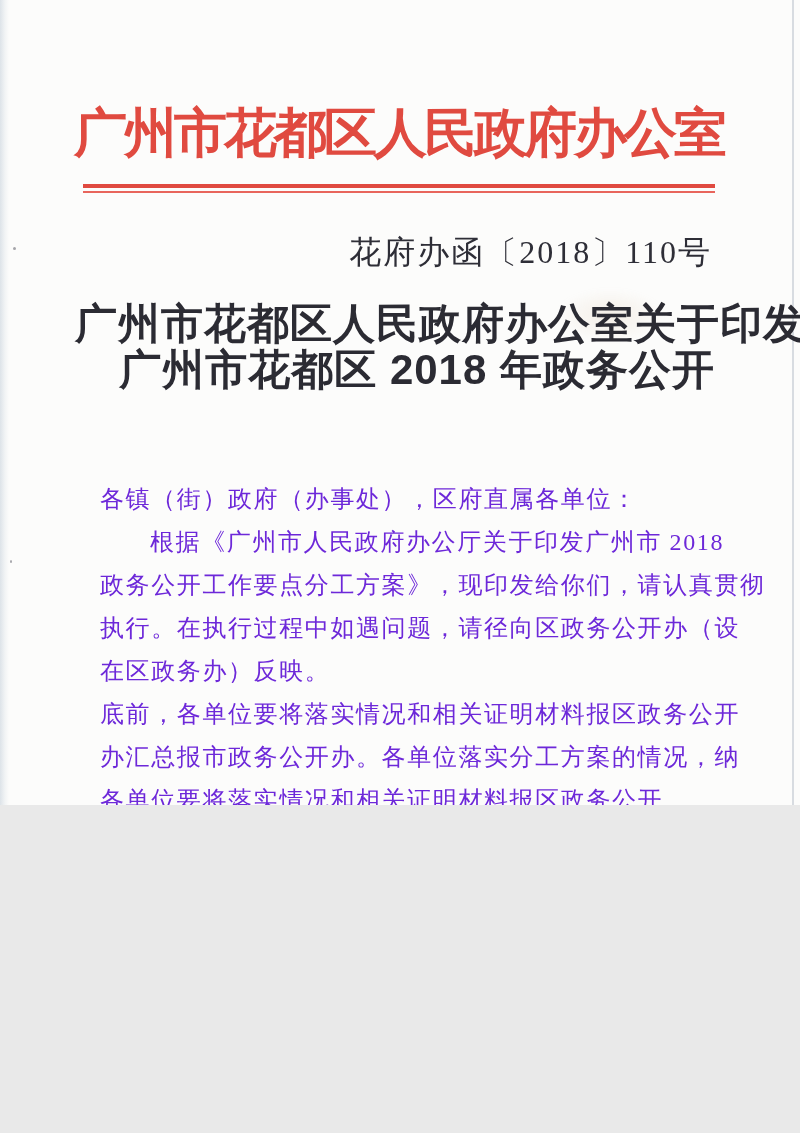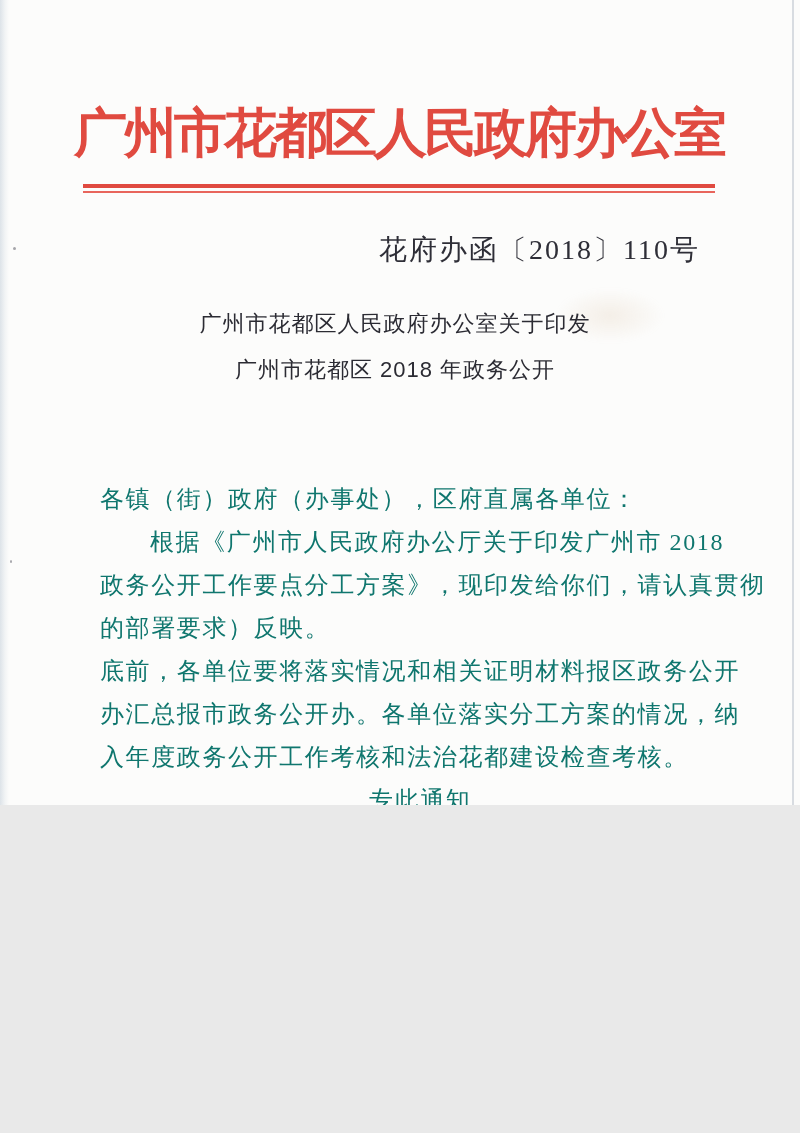--- a/index.html
+++ b/index.html
@@ -52,44 +52,44 @@
     font-size:53px;
     letter-spacing:-3px;
     white-space:nowrap;
   }
   .rule-top{position:absolute;left:83px;top:184px;width:632px;}
   .rule-top .thick{height:4px;background:var(--accent-red);}
   .rule-top .thin{height:2px;margin-top:3px;background:var(--rule-thin-red);}
 
   .doc-number{
     position:absolute;
-    top:231px;right:100px;
+    top:231px;right:88px;
     color:var(--ink);
-    font-size:28px;
+    font-size:32px;
     letter-spacing:2px;
     white-space:nowrap;
   }
 
   .doc-title{
     position:absolute;
     left:75px;width:640px;top:301px;
-    text-align:center;
+    text-align:right;
     color:#2b2b33;
     font-family:"Liberation Sans","DejaVu Sans",sans-serif;
-    font-weight:normal;
-    font-size:22px;
+    font-weight:bold;
+    font-size:42px;
     line-height:46px;
     letter-spacing:1px;
   }
   .doc-title .title-line{white-space:nowrap;}
 
   .doc-body{
     position:absolute;
     left:100px;width:616px;top:478px;
-    color:#0f766e;
+    color:#6d28d9;
     font-size:24px;
     line-height:43px;
     letter-spacing:1.6px;
   }
   .doc-body .body-line{white-space:nowrap;}
   .doc-body .body-line.indent{padding-left:50px;text-align:center;}
 
   .rule-bottom{position:absolute;left:80px;top:1048px;width:638px;}
   .rule-bottom .thin{height:2px;background:var(--rule-thin-red);}
   .rule-bottom .thick{height:4px;margin-top:4px;background:var(--accent-red);}
@@ -118,24 +118,25 @@
 
   <div class="doc-title">
       <div class="title-line">广州市花都区人民政府办公室关于印发</div>
       <div class="title-line">广州市花都区 2018 年政务公开</div>
     </div>
 
   <div class="doc-body">
       <div class="body-line">各镇（街）政府（办事处），区府直属各单位：</div>
       <div class="body-line indent">根据《广州市人民政府办公厅关于印发广州市 2018</div>
       <div class="body-line">政务公开工作要点分工方案》，现印发给你们，请认真贯彻</div>
-      <div class="body-line">的部署要求）反映。</div>
+      <div class="body-line">执行。在执行过程中如遇问题，请径向区政务公开办（设</div>
+      <div class="body-line">在区政务办）反映。</div>
       <div class="body-line">底前，各单位要将落实情况和相关证明材料报区政务公开</div>
       <div class="body-line">办汇总报市政务公开办。各单位落实分工方案的情况，纳</div>
-      <div class="body-line">入年度政务公开工作考核和法治花都建设检查考核。</div>
+      <div class="body-line">各单位要将落实情况和相关证明材料报区政务公开。</div>
       <div class="body-line indent">专此通知。</div>
     </div>
 
   <div class="rule-bottom">
     <div class="thin"></div>
     <div class="thick"></div>
   </div>
 
 </div>
 

